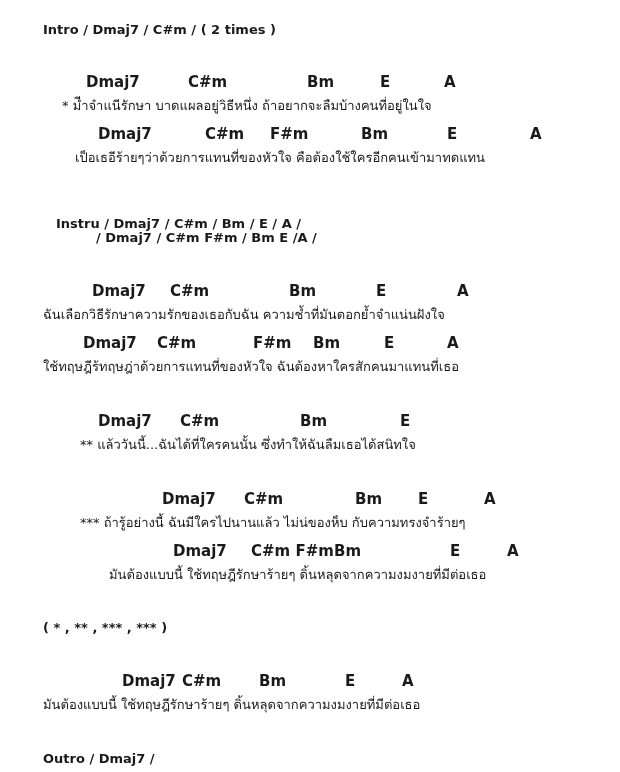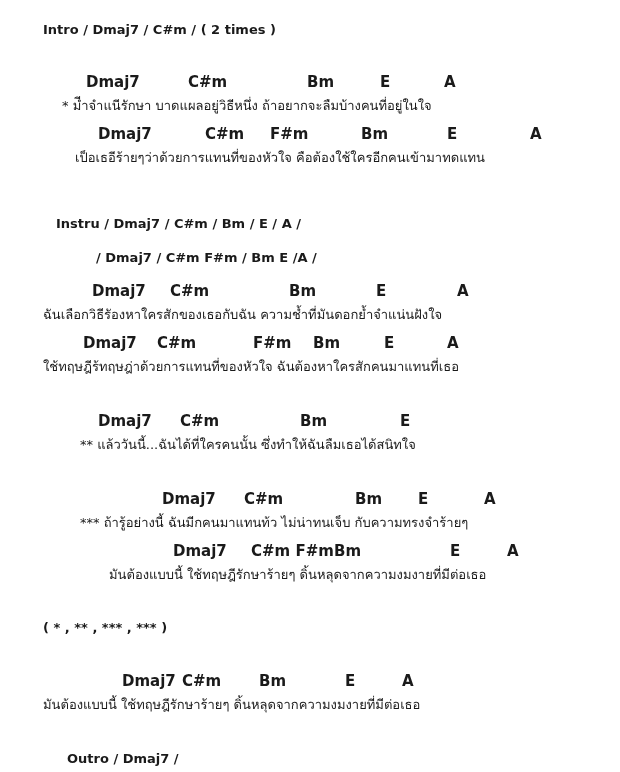--- a/index.html
+++ b/index.html
@@ -26,61 +26,61 @@
 
   <div class="chord" style="left:98px; top:126px;">Dmaj7</div>
   <div class="chord" style="left:205px; top:126px;">C#m</div>
   <div class="chord" style="left:270px; top:126px;">F#m</div>
   <div class="chord" style="left:361px; top:126px;">Bm</div>
   <div class="chord" style="left:447px; top:126px;">E</div>
   <div class="chord" style="left:530px; top:126px;">A</div>
   <div class="lyric" style="left:75px; top:149px;">เป็อเธอีร้ายๆว่าด้วยการแทนที่ของหัวใจ คือต้องใช้ใครอีกคนเข้ามาทดแทน</div>
 
   <div class="line bold" style="left:43px; top:216px;margin-left:13px;">Instru  / Dmaj7 / C#m / Bm / E / A /</div>
-  <div class="line bold" style="left:96px; top:230px;margin-top:20px;">/ Dmaj7 / C#m F#m / Bm  E /A /</div>
+  <div class="line bold" style="left:96px; top:230px;">/ Dmaj7 / C#m F#m / Bm  E /A /</div>
 
   <div class="chord" style="left:92px; top:283px;">Dmaj7</div>
   <div class="chord" style="left:170px; top:283px;">C#m</div>
   <div class="chord" style="left:289px; top:283px;">Bm</div>
   <div class="chord" style="left:376px; top:283px;">E</div>
   <div class="chord" style="left:457px; top:283px;">A</div>
-  <div class="lyric" style="left:43px; top:306px;">ฉันเลือกวิธีรัองหาใครสักของเธอกับฉัน ความช้ำที่มันดอกย้ำจำแน่นฝังใจ</div>
+  <div class="lyric" style="left:43px; top:306px;">ฉันเลือกวิธีรักษาความรักของเธอกับฉัน ความช้ำที่มันดอกย้ำจำแน่นฝังใจ</div>
 
   <div class="chord" style="left:83px; top:335px;">Dmaj7</div>
   <div class="chord" style="left:157px; top:335px;">C#m</div>
   <div class="chord" style="left:253px; top:335px;">F#m</div>
   <div class="chord" style="left:313px; top:335px;">Bm</div>
   <div class="chord" style="left:384px; top:335px;">E</div>
   <div class="chord" style="left:447px; top:335px;">A</div>
   <div class="lyric" style="left:43px; top:358px;">ใช้ทฤษฎีร้ทฤษฎ่าด้วยการแทนที่ของหัวใจ ฉันต้องหาใครสักคนมาแทนที่เธอ</div>
 
   <div class="chord" style="left:98px; top:413px;">Dmaj7</div>
   <div class="chord" style="left:180px; top:413px;">C#m</div>
   <div class="chord" style="left:300px; top:413px;">Bm</div>
   <div class="chord" style="left:400px; top:413px;">E</div>
   <div class="lyric" style="left:80px; top:436px;">** แล้ววันนี้...ฉันได้ที่ใครคนนั้น ซึ่งทำให้ฉันลืมเธอได้สนิทใจ</div>
 
   <div class="chord" style="left:162px; top:491px;">Dmaj7</div>
   <div class="chord" style="left:244px; top:491px;">C#m</div>
   <div class="chord" style="left:355px; top:491px;">Bm</div>
   <div class="chord" style="left:418px; top:491px;">E</div>
   <div class="chord" style="left:484px; top:491px;">A</div>
-  <div class="lyric" style="left:80px; top:514px;">*** ถ้ารู้อย่างนี้ ฉันมีกคนมาแทนท้ว ไม่น่าทนเจ็บ กับความทรงจำร้ายๆ</div>
+  <div class="lyric" style="left:80px; top:514px;">*** ถ้ารู้อย่างนี้ ฉันมีใครไปนานแล้ว ไม่น่ของห็บ กับความทรงจำร้ายๆ</div>
 
   <div class="chord" style="left:173px; top:543px;">Dmaj7</div>
   <div class="chord" style="left:251px; top:543px;">C#m F#m</div>
   <div class="chord" style="left:334px; top:543px;">Bm</div>
   <div class="chord" style="left:450px; top:543px;">E</div>
   <div class="chord" style="left:507px; top:543px;">A</div>
   <div class="lyric" style="left:109px; top:566px;">มันต้องแบบนี้ ใช้ทฤษฎีรักษาร้ายๆ    ดิ้นหลุดจากความงมงายที่มีต่อเธอ</div>
 
   <div class="line bold" style="left:43px; top:620px;">(  * , ** , *** , *** )</div>
 
   <div class="chord" style="left:122px; top:673px;">Dmaj7</div>
   <div class="chord" style="left:182px; top:673px;">C#m</div>
   <div class="chord" style="left:259px; top:673px;">Bm</div>
   <div class="chord" style="left:345px; top:673px;">E</div>
   <div class="chord" style="left:402px; top:673px;">A</div>
   <div class="lyric" style="left:43px; top:696px;">มันต้องแบบนี้ ใช้ทฤษฎีรักษาร้ายๆ ดิ้นหลุดจากความงมงายที่มีต่อเธอ</div>
 
-  <div class="line bold" style="left:43px; top:751px;margin-left:24px;">Outro / Dmaj7 /</div>
+  <div class="line bold" style="left:43px; top:751px;">Outro / Dmaj7 /</div>
 
 </div>
 
 </body></html>

